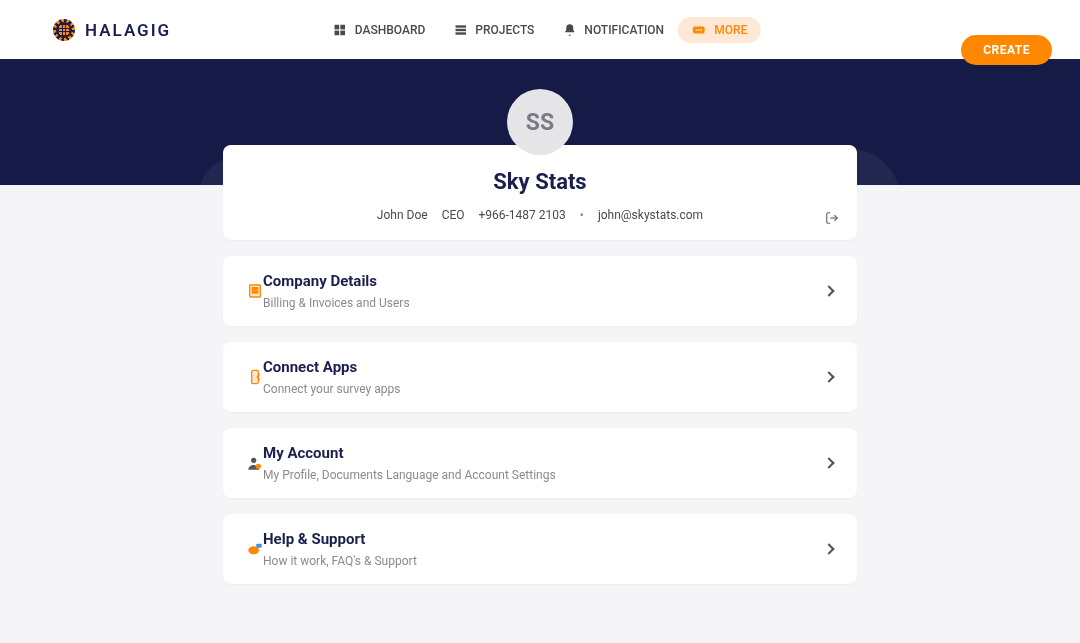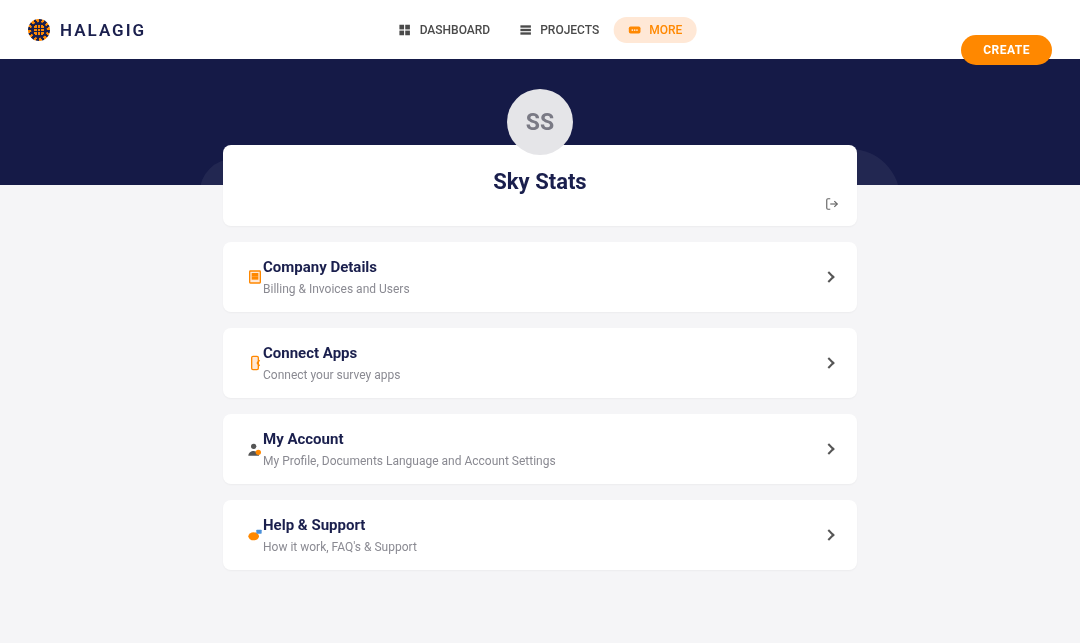--- a/index.html
+++ b/index.html
@@ -22,20 +22,21 @@
       align-items: center;
       justify-content: space-between;
       padding: 0 28px;
       position: relative;
       z-index: 10;
     }
     .logo-wrap {
       display: flex;
       align-items: center;
       gap: 10px;
+      margin-left: 25px;
     }
     .logo-circle {
       width: 22px;
       height: 22px;
       border-radius: 50%;
       background: radial-gradient(circle, #1a1f4d 30%, transparent 30%),
                   repeating-conic-gradient(#1a1f4d 0deg 15deg, #ff8800 15deg 30deg);
       position: relative;
     }
     .logo-circle::after{
@@ -246,20 +247,28 @@
     <div class="nav-item">
       <span class="nav-icon">
         <svg viewBox="0 0 24 24" fill="#4a4a4a">
             <rect x="3" y="4" width="18" height="4"></rect>
             <rect x="3" y="10" width="18" height="4"></rect>
             <rect x="3" y="16" width="18" height="4"></rect>
           </svg>
       </span>
       <span>PROJECTS</span>
     </div>
+    <div class="nav-item">
+      <span class="nav-icon">
+        <svg viewBox="0 0 24 24" fill="#4a4a4a">
+            <path d="M12 2a6 6 0 0 0-6 6v4l-2 3v1h16v-1l-2-3V8a6 6 0 0 0-6-6zm-2 18a2 2 0 0 0 4 0h-4z"></path>
+          </svg>
+      </span>
+      <span>NOTIFICATION</span>
+    </div>
     <div class="nav-item active">
       <span class="nav-icon">
         <svg viewBox="0 0 24 24" fill="#ff8800">
             <rect x="2" y="6" width="20" height="12" rx="3"></rect>
             <circle cx="8" cy="12" r="1.5" fill="#ffe8d6"></circle>
             <circle cx="12" cy="12" r="1.5" fill="#ffe8d6"></circle>
             <circle cx="16" cy="12" r="1.5" fill="#ffe8d6"></circle>
           </svg>
       </span>
       <span>MORE</span>
@@ -272,20 +281,27 @@
 <div class="banner">
   <div class="banner-circle-left"></div>
   <div class="banner-circle-right"></div>
 </div>
 
 <div class="content">
   <div class="avatar">SS</div>
 
   <div class="profile-card">
     <div class="profile-title">Sky Stats</div>
+    <div class="profile-info">
+      <span>John Doe</span>
+      <span>CEO</span>
+      <span>+966-1487 2103</span>
+      <span class="dot">•</span>
+      <span>john@skystats.com</span>
+    </div>
     <span class="logout-icon">
       <svg viewBox="0 0 24 24" fill="none" stroke="#666" stroke-width="2">
           <path d="M9 21H5a2 2 0 0 1-2-2V5a2 2 0 0 1 2-2h4"></path>
           <polyline points="16 17 21 12 16 7"></polyline>
           <line x1="21" y1="12" x2="9" y2="12"></line>
         </svg>
     </span>
   </div>
 
   <div class="menu-card">

